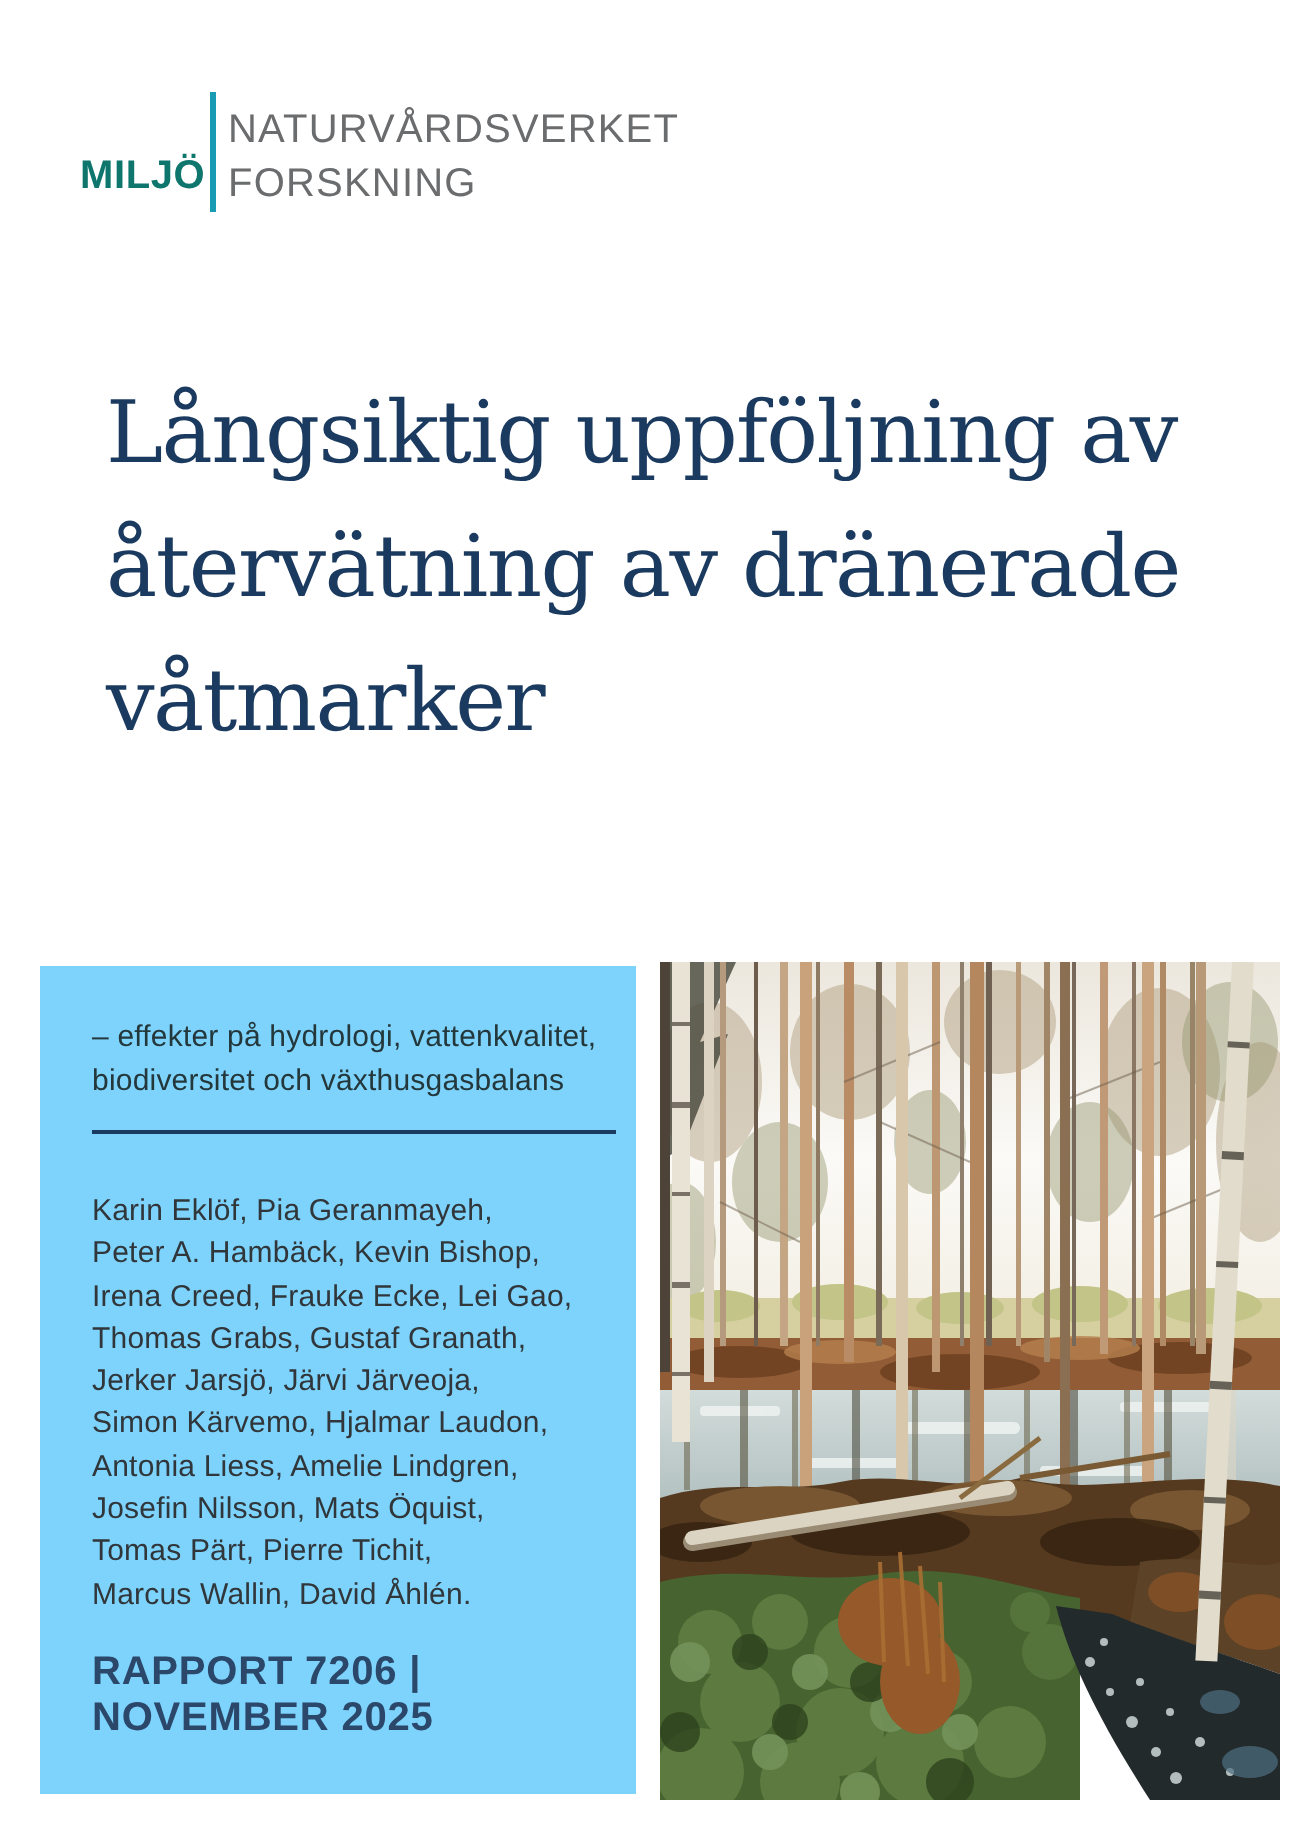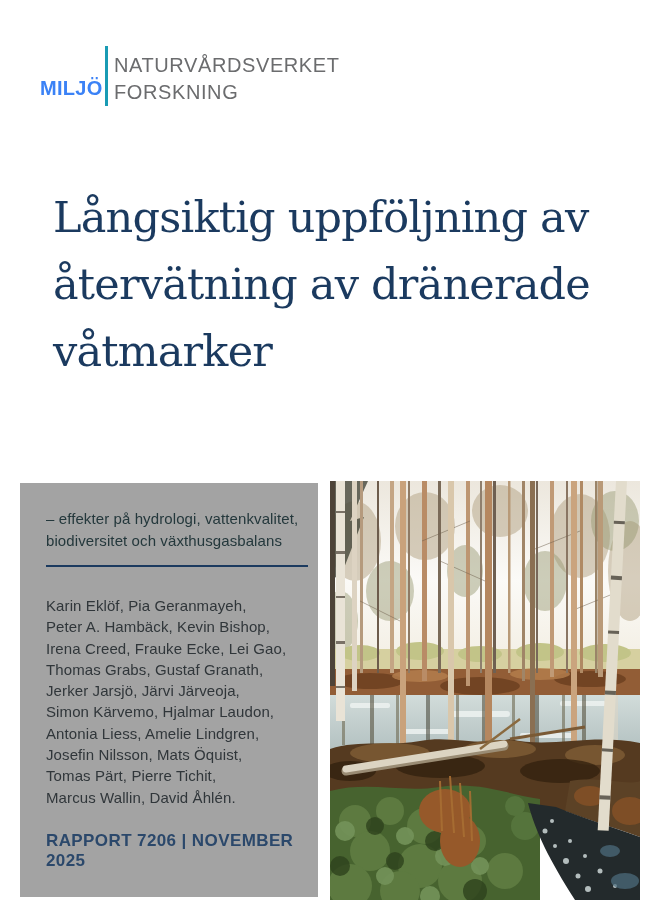--- a/index.html
+++ b/index.html
@@ -4,49 +4,49 @@
 <style>
   html,body{margin:0;padding:0;background:#ffffff;}
   .page{
     position:relative;width:646px;height:918px;background:#ffffff;
     overflow:hidden;font-family:"Liberation Sans",sans-serif;
   }
   
   .logo{position:absolute;left:40px;top:45px;width:280px;height:62px;}
   .logo-program{
     position:absolute;left:0;top:33px;width:62px;text-align:center;
-    font-size:20px;font-weight:700;letter-spacing:0.3px;color:#3b82f6;line-height:1;
+    font-size:20px;font-weight:700;letter-spacing:0.3px;color:#0f766e;line-height:1;
   }
   .logo-bar{position:absolute;left:65px;top:1px;width:3px;height:60px;background:#199bb4;}
   .logo-org{position:absolute;left:74px;top:7px;color:#6b6c6e;}
   .logo-org div{font-size:20px;font-weight:500;letter-spacing:0.6px;line-height:27px;}
   
   .title{
     position:absolute;left:41px;top:172px;margin:12px;width:590px;
     font-family:"DejaVu Serif",serif;font-weight:400;
     font-size:43px;line-height:67px;letter-spacing:-0.8px;
     color:#1b3a5f;white-space:pre-line;
   }
   
   .panel{
     position:absolute;left:20px;top:483px;width:298px;height:414px;
-    background:#a3a3a3;box-sizing:border-box;padding:25px 12px 0 26px;
+    background:#7dd3fc;box-sizing:border-box;padding:25px 12px 0 26px;
   }
   .subtitle{
     margin:0;font-size:15px;line-height:22px;font-weight:500;
     color:#24383c;letter-spacing:0.1px;white-space:pre-line;
   }
   .rule{margin:13px 0 0 0;border:none;border-top:2px solid #1b3a5f;width:262px;}
   .authors{
     margin:28px 0 0 0;font-size:15px;line-height:21.3px;font-weight:500;
     color:#30363a;letter-spacing:0.1px;white-space:pre-line;
   }
   .report-no{
     position:absolute;left:26px;bottom:26px;
-    font-size:17px;font-weight:700;letter-spacing:0.4px;color:#2b486b;
+    font-size:20px;font-weight:700;letter-spacing:0.4px;color:#2b486b;
   }
   
   .photo{position:absolute;left:330px;top:481px;width:310px;height:419px;margin:0;overflow:hidden;}
   .photo svg{display:block;}
 </style>
 </head>
 <body>
 
 <div class="page">
 

